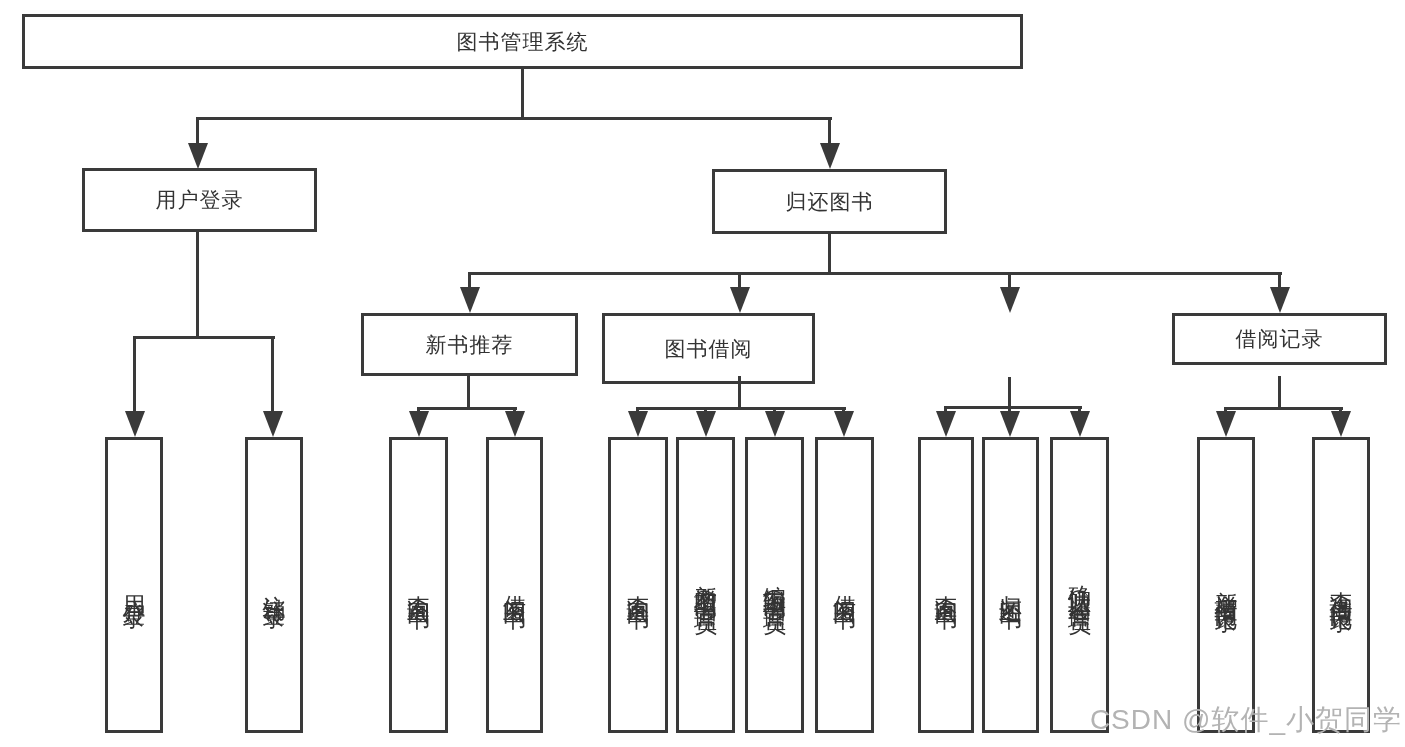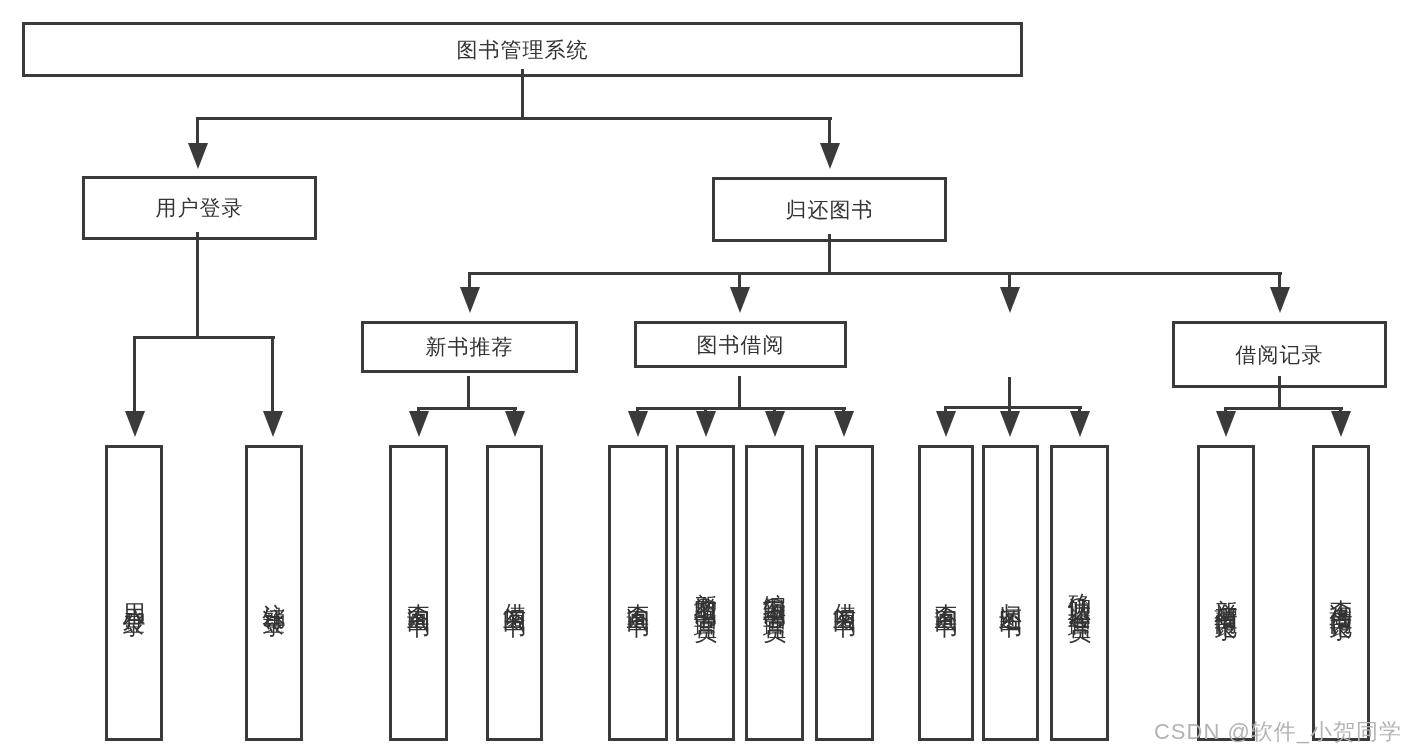--- a/index.html
+++ b/index.html
@@ -20,21 +20,20 @@
   .box{
     position:absolute;
     box-sizing:border-box;
     border:3px solid var(--line);
     background:#fff;
     display:flex;align-items:center;justify-content:center;
     font-size:21px;
     letter-spacing:1px;
     color:var(--text);
     white-space:nowrap;
-    margin-top:8px;
   }
   .leaf{
     writing-mode:vertical-rl;
     text-orientation:mixed;
     font-size:23px;
     letter-spacing:4px;
     line-height:1;
     white-space:normal;
   }
   .line{position:absolute;background:var(--line);}
@@ -46,40 +45,40 @@
   .arrow::after{
     content:"";
     position:absolute;top:100%;left:50%;margin-left:-10px;
     width:0;height:0;
     border:solid transparent;
     border-width:26px 10px 0 10px;
     border-top-color:var(--line);
   }
   .watermark{
     position:absolute;
-    right:3px;bottom:0;
-    font-size:22px;
+    right:3px;bottom:8px;
+    font-size:28px;
     color:var(--wm);
     letter-spacing:1px;
     white-space:nowrap;
   }
 </style>
 </head>
 <body>
 
 <div class="stage">
 
   <div class="box" style="left:22px;top:14px;width:1001px;height:55px">图书管理系统</div>
 
   <div class="box" style="left:82px;top:168px;width:235px;height:64px">用户登录</div>
   <div class="box" style="left:712px;top:169px;width:235px;height:65px">归还图书</div>
 
-  <div class="box" style="left:361px;top:313px;width:217px;height:52px">新书推荐</div>
-  <div class="box" style="left:634px;top:313px;width:213px;height:47px">图书借阅</div>
-  <div class="box" style="left:1172px;top:313px;width:215px;height:67px">借阅记录</div>
+  <div class="box" style="left:361px;top:313px;width:217px;height:63px">新书推荐</div>
+  <div class="box" style="left:602px;top:313px;width:213px;height:71px">图书借阅</div>
+  <div class="box" style="left:1172px;top:313px;width:215px;height:52px">借阅记录</div>
 
   <div class="box leaf" style="left:105px;top:437px;width:58px;height:296px">用户登录</div>
   <div class="box leaf" style="left:245px;top:437px;width:58px;height:296px">注销登录</div>
 
   <div class="box leaf" style="left:389px;top:437px;width:59px;height:296px">查询图书</div>
   <div class="box leaf" style="left:486px;top:437px;width:57px;height:296px">借阅图书</div>
 
   <div class="box leaf" style="left:608px;top:437px;width:60px;height:296px">查询图书</div>
   <div class="box leaf" style="left:676px;top:437px;width:59px;height:296px">新增图书（管理员）</div>
   <div class="box leaf" style="left:745px;top:437px;width:59px;height:296px">编辑图书（管理员）</div>

